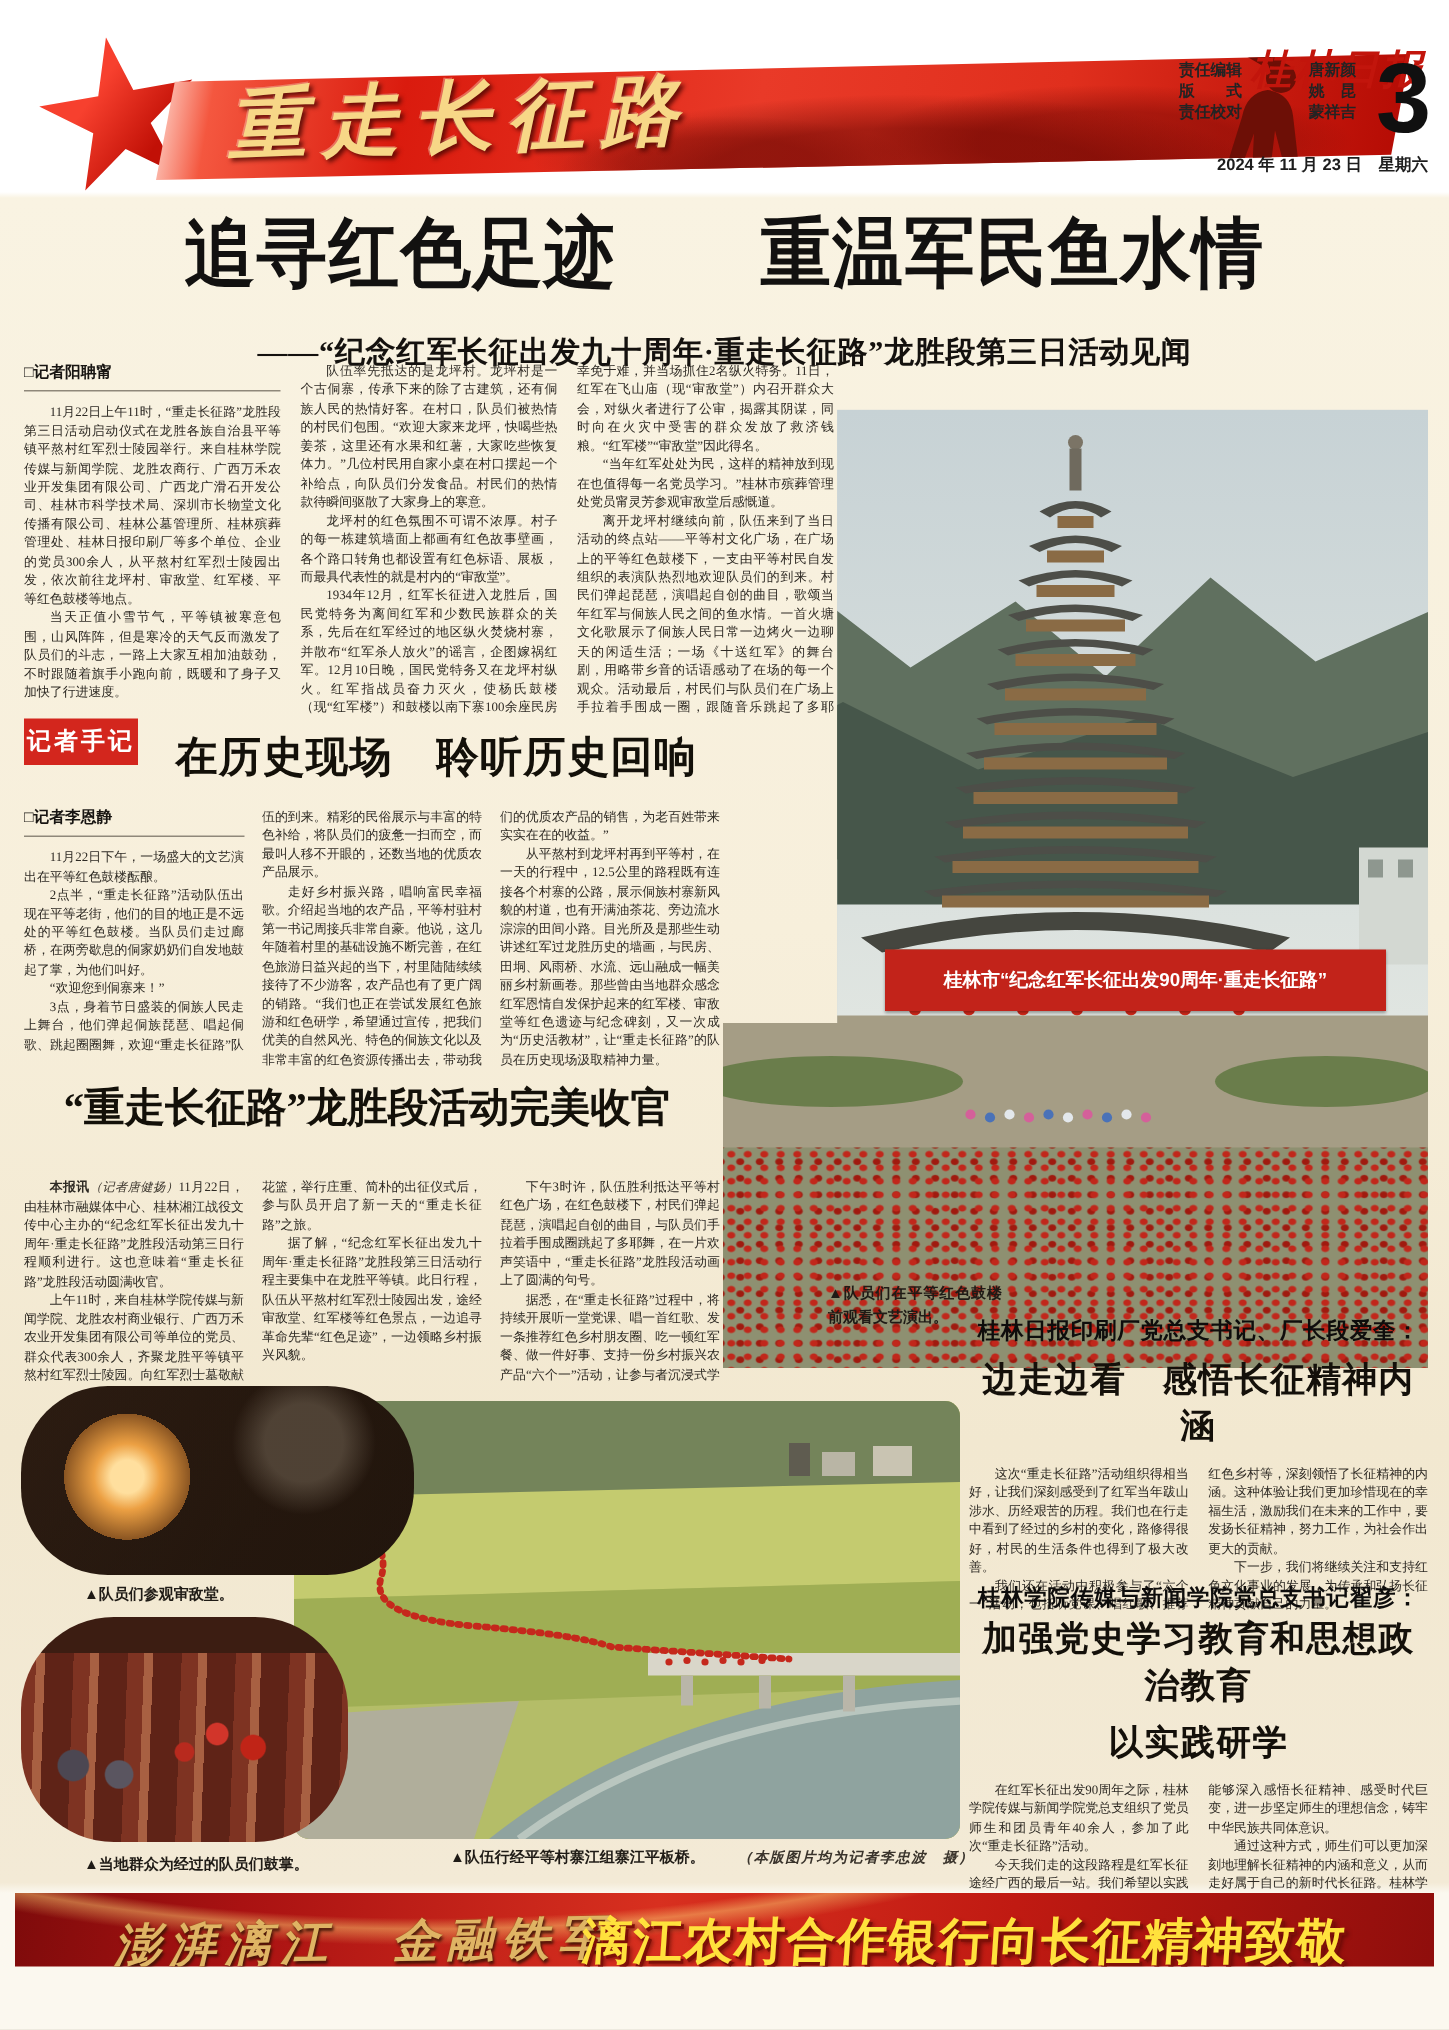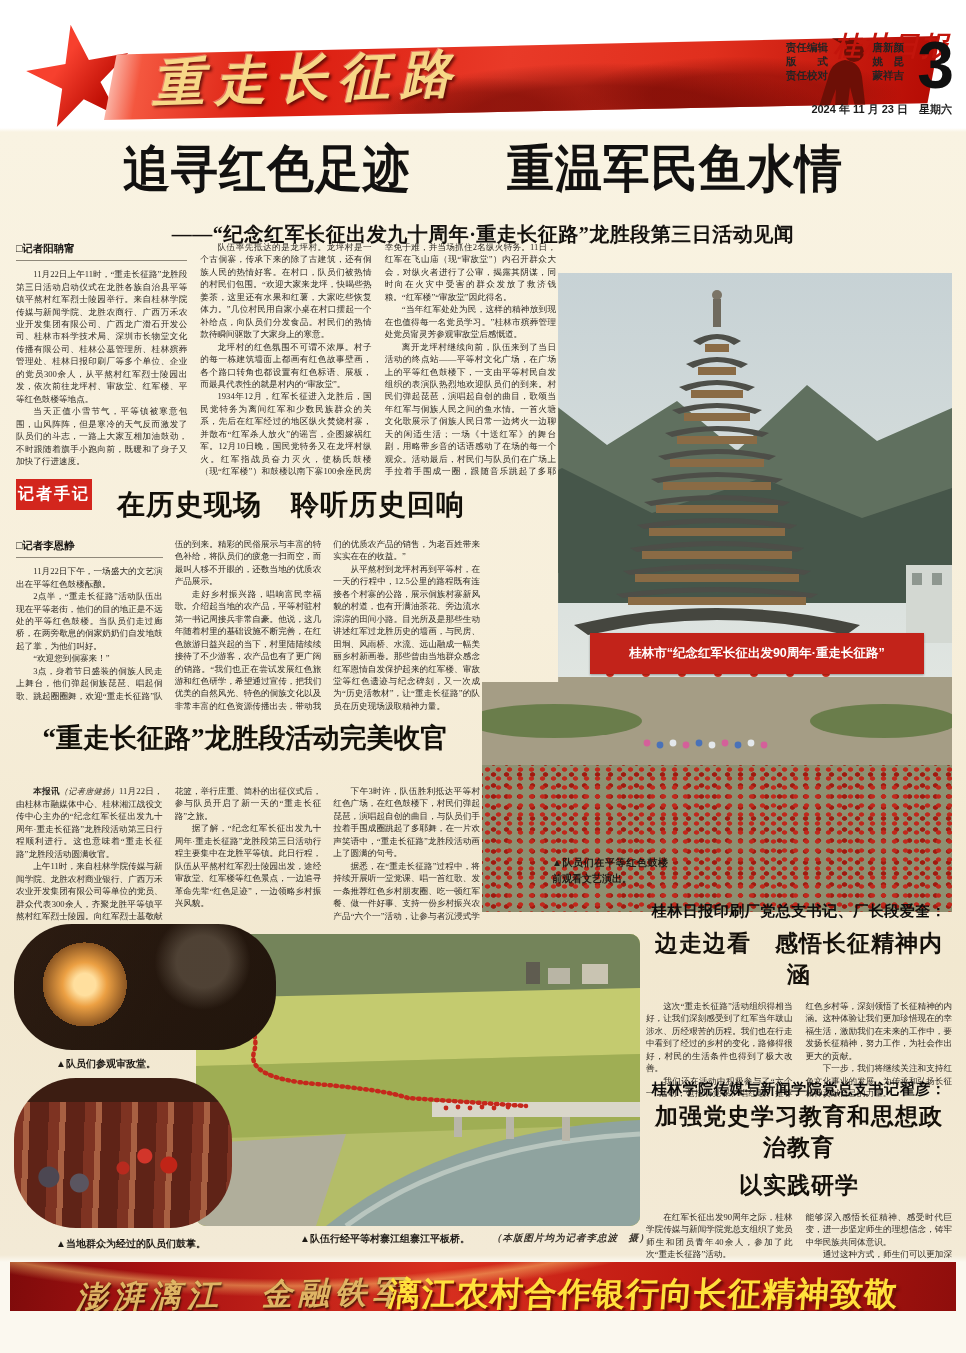--- a/index.html
+++ b/index.html
@@ -74,21 +74,21 @@
         background-image:radial-gradient(#c1271b 2.2px,transparent 3.1px),
                          radial-gradient(#a01a0f 2.2px,transparent 3.1px);
         background-size:11px 9px,13px 11px;background-position:0 0,5px 4px;}
   .cap{font-size:10px;font-weight:bold;color:#1f1b16;line-height:1.55;text-align:justify;}
   .cap-main{position:absolute;left:552px;top:855px;width:116px;}
 
   
   .iv{position:absolute;left:646px;width:306px;}
   .iv1{top:878px;} .iv2{top:1056px;}
   .kicker{font-family:"Liberation Sans",sans-serif;font-size:15px;font-weight:bold;color:#0e0d0c;
-        text-align:center;letter-spacing:.5px;white-space:nowrap;margin-top:24px;}
+        text-align:center;letter-spacing:.5px;white-space:nowrap;}
   .iv-title{font-size:23px;font-weight:900;color:#14100a;text-align:center;margin-top:7px;letter-spacing:1px;}
   .iv-title.second{margin-top:2px;}
   .iv-cols{column-count:2;column-gap:13px;margin-top:10px;height:112px;
         font-size:8.6px;line-height:1.45;text-align:justify;overflow:hidden;}
   .iv-cols p{margin:0;text-indent:2em;}
 
   
   .photo-field{position:absolute;left:196px;top:934px;width:444px;height:292px;border-radius:10px;overflow:hidden;background:#aab26a;}
   .photo-hall{position:absolute;left:14px;top:924px;width:262px;height:126px;border-radius:58px;
         background:radial-gradient(circle at 27% 48%,#ffdf9e 0 11px,#eca043 22px,#8a5522 42px,#33201386 0),

